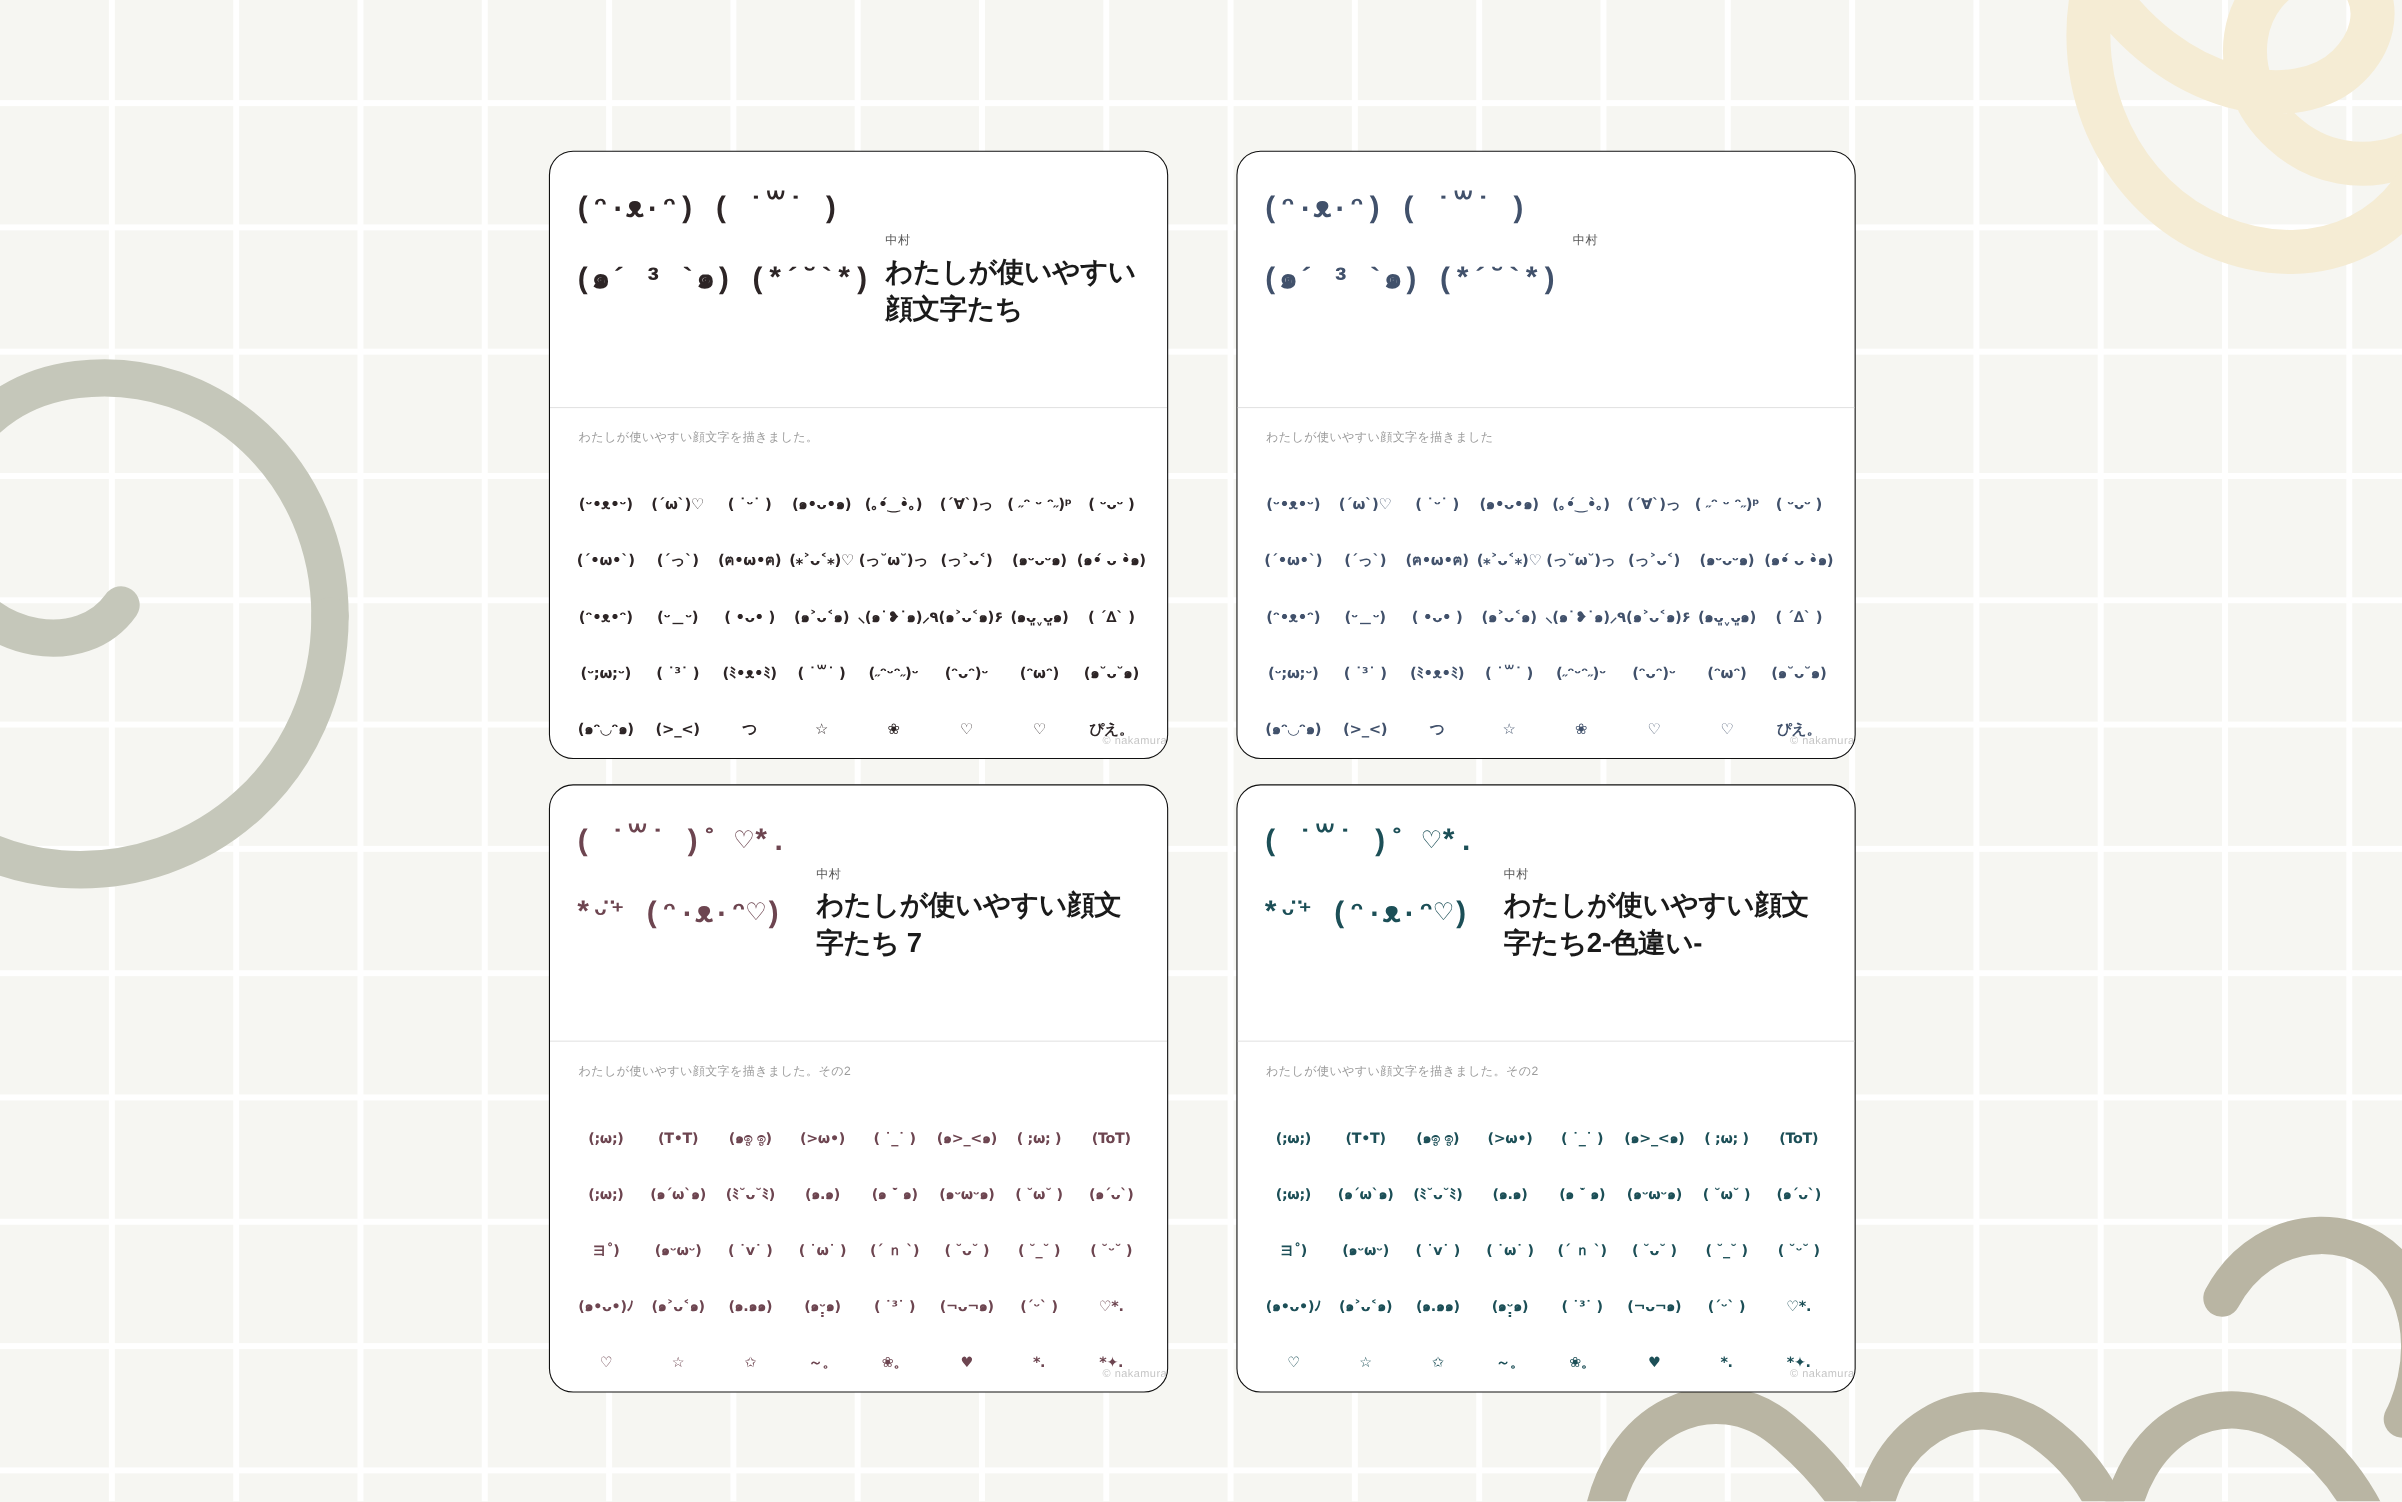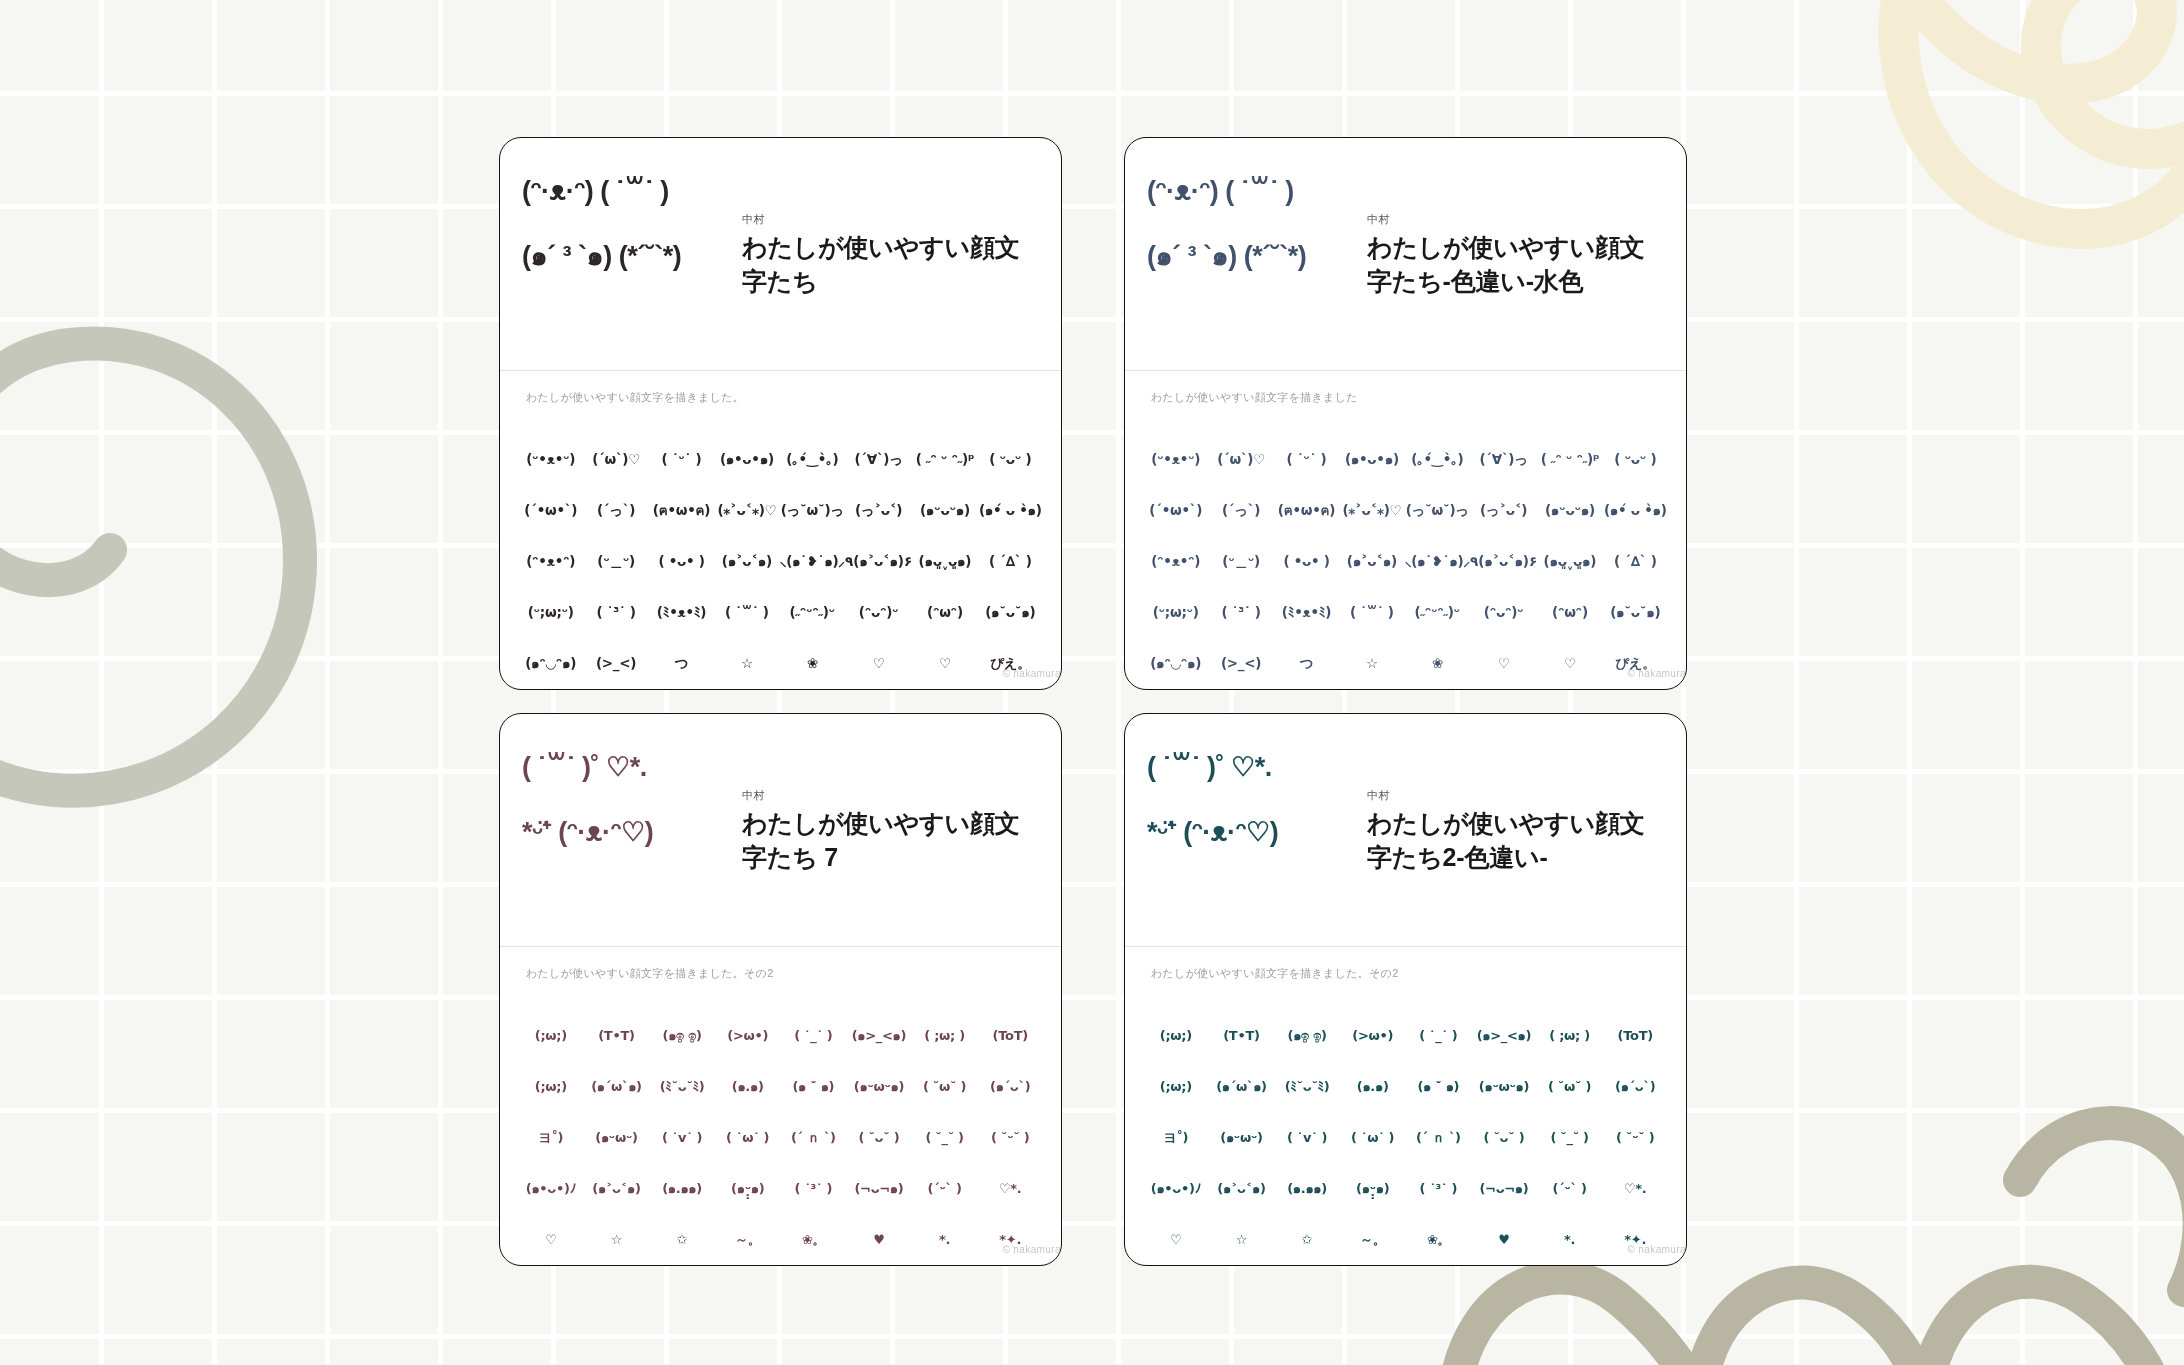--- a/index.html
+++ b/index.html
@@ -70,21 +70,21 @@
   .head-art {
     flex: 0 0 206px;
     display: flex;
     flex-direction: column;
     justify-content: flex-start;
     gap: 38px;
     padding-top: 14px;
   }
 
   .head-art-line {
-    font-family: Liberation Sans, sans-serif;
+    font-family: Liberation Mono, monospace;
     font-size: 27px;
     line-height: 1;
     letter-spacing: -0.5px;
     white-space: nowrap;
     font-weight: 600;
   }
 
   .head-text {
     flex: 1 1 auto;
     padding-left: 14px;
@@ -261,21 +261,20 @@
       </div>
     </div>
     <div class="card ink-blue">
       <div class="card-head">
         <div class="head-art">
           <div class="head-art-line">(ᵔ·ᴥ·ᵔ) ( ˙꒳˙ )</div>
           <div class="head-art-line">(๑´ ³ `๑) (*´˘`*)</div>
         </div>
         <div class="head-text">
           <div class="author">中村</div>
-          <div class="card-title">わたしが使いやすい顔文字たち-色違い-水色</div>
         </div>
       </div>
       <div class="caption-bar">
         <span class="caption-text">わたしが使いやすい顔文字を描きました</span>
       </div>
       <div class="card-body">
         <div class="kao-grid">
           <div class="kao-cell">(ᵕ•ᴥ•ᵕ)</div>
           <div class="kao-cell">(´ω`)♡</div>
           <div class="kao-cell">( ˙ᵕ˙ )</div>

